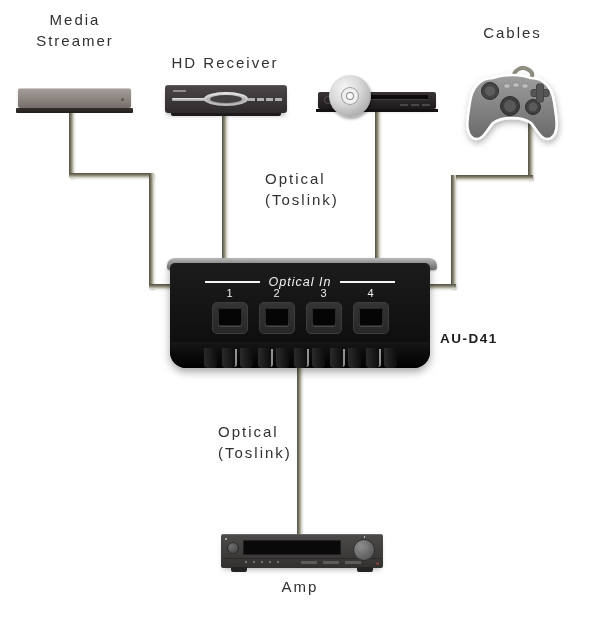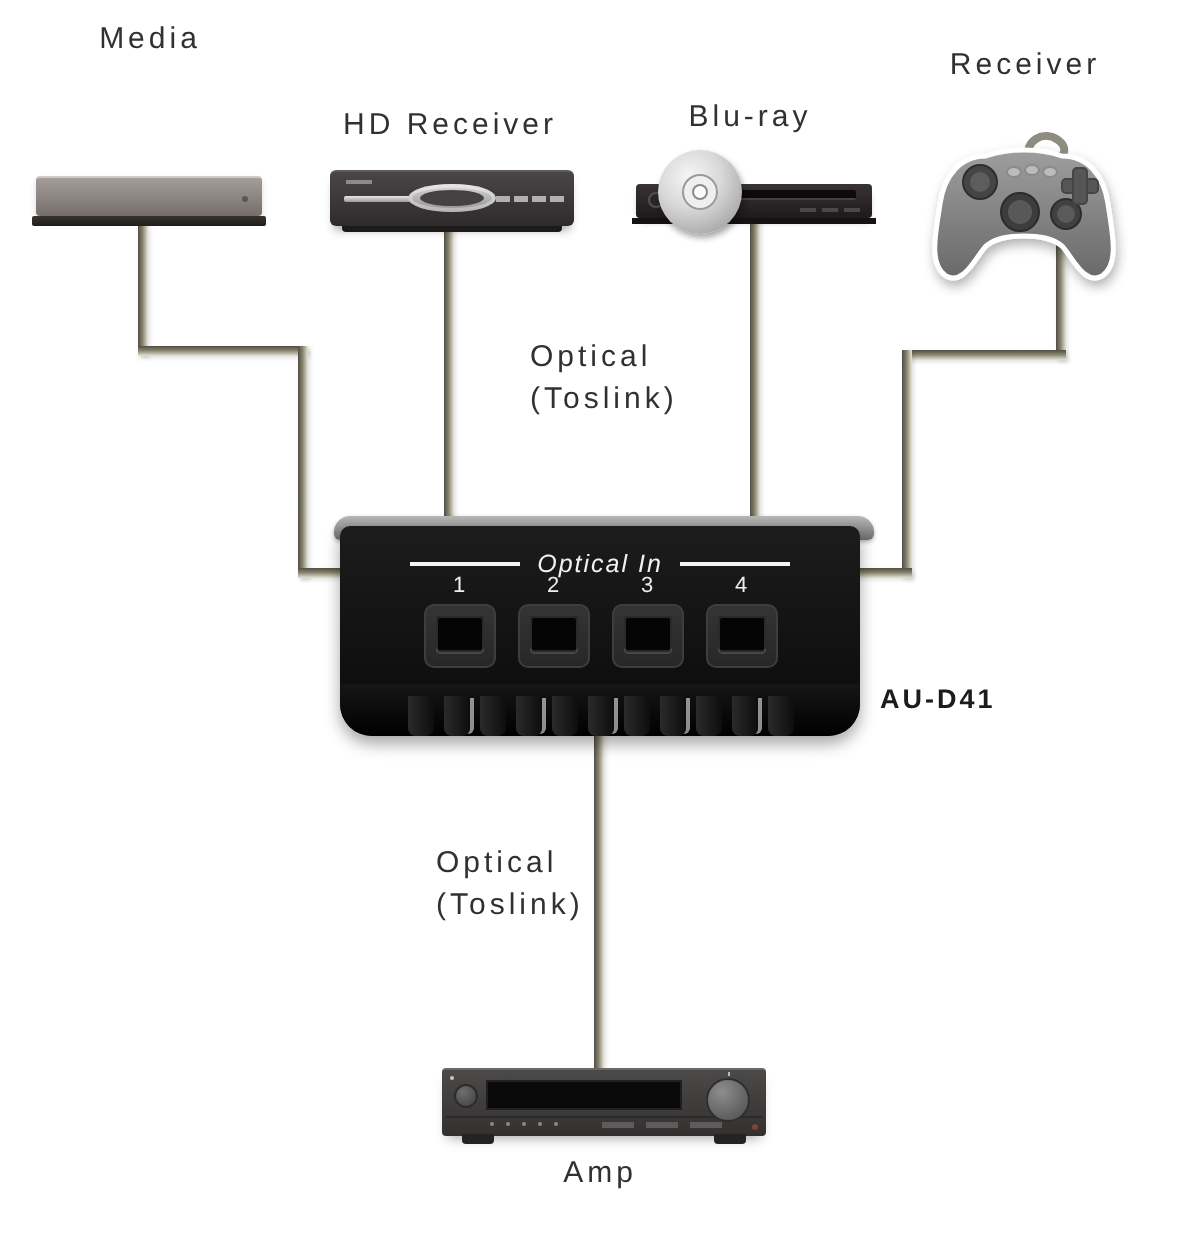--- a/index.html
+++ b/index.html
@@ -4,21 +4,21 @@
 <style>
   html,body{margin:0;padding:0;background:#fff;}
   #canvas{position:relative;width:600px;height:624px;background:#ffffff;overflow:hidden;
           font-family:"Liberation Sans",sans-serif;}
 
   
   .lbl{position:absolute;font-size:15px;letter-spacing:2px;color:#313131;line-height:21px;text-align:center;}
   .lbl span{display:block;}
   .lbl-left{text-align:left;}
   .model-lbl{position:absolute;left:440px;top:331px;font-size:13.5px;font-weight:bold;
-             letter-spacing:1.5px;color:#1c1c1c;margin-top:11px;}
+             letter-spacing:1.5px;color:#1c1c1c;}
 
   
   .cable-v{position:absolute;width:5px;z-index:1;
            background:linear-gradient(to right,#4f4e44,#85836f 45%,#e6e4d4);
            box-shadow:1px 1px 2px rgba(0,0,0,0.12);}
   .cable-h{position:absolute;height:5px;z-index:1;
            background:linear-gradient(to bottom,#4f4e44,#85836f 45%,#e6e4d4);
            box-shadow:1px 1px 2px rgba(0,0,0,0.12);}
 
   
@@ -116,29 +116,27 @@
   .amp-led2{position:absolute;right:4px;bottom:3px;width:3px;height:3px;border-radius:50%;background:#7c4438;}
   .amp-foot{position:absolute;top:567px;width:16px;height:5px;background:#252222;border-radius:0 0 2px 2px;z-index:2;}
 </style>
 </head>
 <body>
 
 <div id="canvas">
 
   <div class="lbl" style="left:0;top:9px;width:150px;">
     <span>Media</span>
+    <span>Streamer</span>
   </div>
   <div class="lbl" style="left:155px;top:52px;width:140px;">
     <span>HD Receiver</span>
   </div>
-  <div class="lbl" style="left:305px;top:48px;width:140px;">
-    <span>Blu-ray</span>
-  </div>
   <div class="lbl" style="left:440px;top:22px;width:145px;">
-    <span>Receiver</span>
+    <span>Cables</span>
   </div>
   <div class="lbl" style="left:230px;top:576px;width:140px;">
     <span>Amp</span>
   </div>
 
   <div class="lbl lbl-left" style="left:265px;top:168px;">
     <span>Optical</span>
     <span>(Toslink)</span>
   </div>
   <div class="lbl lbl-left" style="left:218px;top:421px;">

